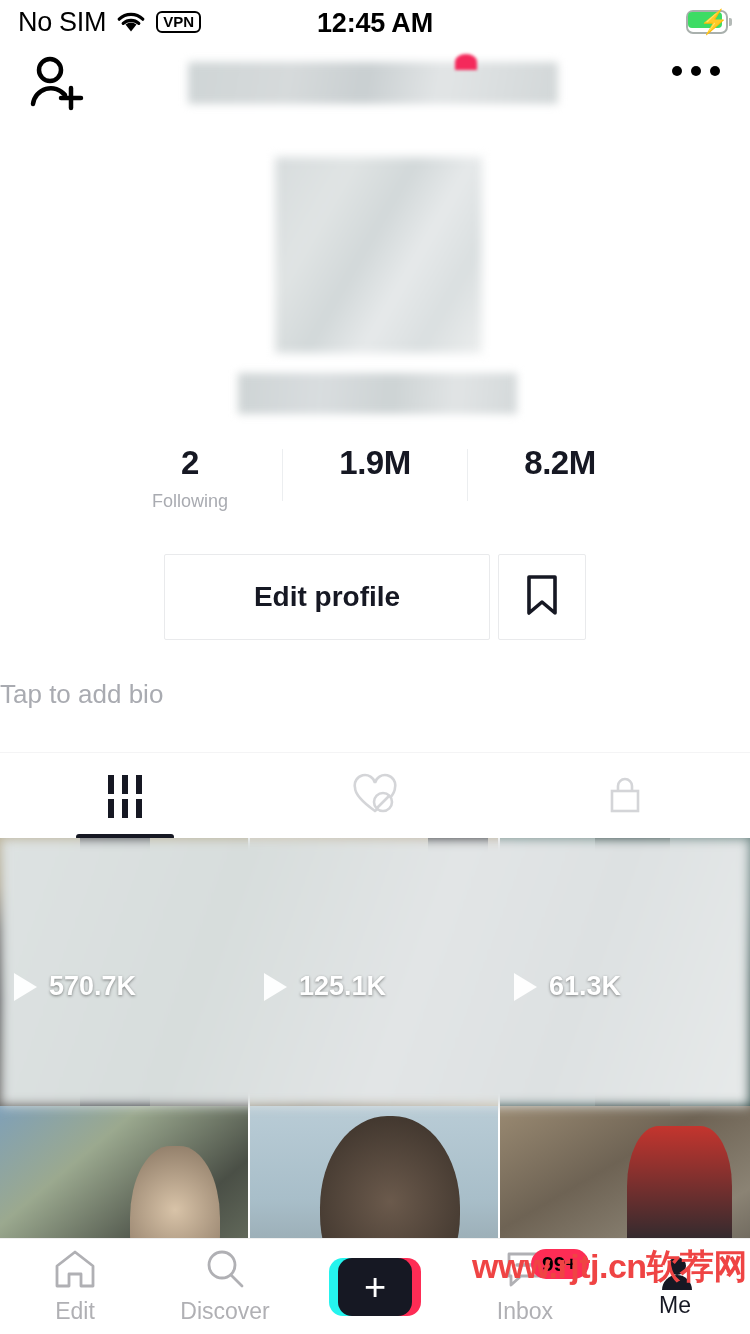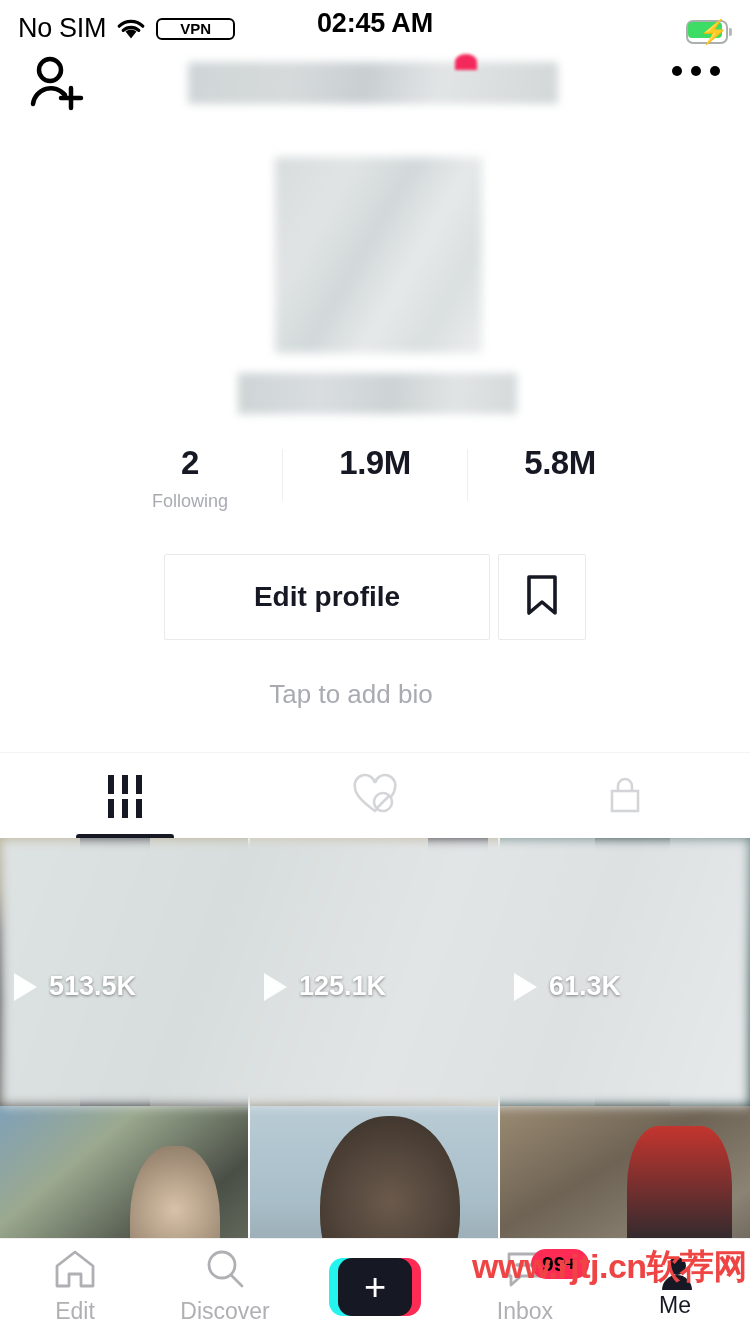--- a/index.html
+++ b/index.html
@@ -8,30 +8,30 @@
     font-family:"Liberation Sans", sans-serif;
     background:#ffffff;
     position:relative;
     overflow:hidden;
   }
   .phone { position:relative; width:750px; height:1334px; background:#fff; }
 
   
   .statusbar{
     position:absolute; top:0; left:0; width:750px; height:44px;
-    display:flex; align-items:flex-end; padding:0 18px;
+    display:flex; align-items:center; padding:0 18px;
   }
   .sb-left{ display:flex; align-items:center; gap:10px; }
   .sb-carrier{ font-size:27px; font-weight:400; color:#000; letter-spacing:-0.3px; }
   .wifi-icon{ width:30px; height:22px; position:relative; }
   .wifi-icon svg{ display:block; }
   .vpn-badge{
     border:2.5px solid #000; border-radius:6px;
     font-size:15px; font-weight:700; color:#000;
-    padding:1px 22px 2px; line-height:1;
+    padding:1px 5px 2px; line-height:1;
   }
   .sb-time{
     position:absolute; left:0; right:0; text-align:center;
     font-size:27px; font-weight:600; color:#000; letter-spacing:-0.2px;
     top:8px; pointer-events:none;
   }
   .sb-right{ margin-left:auto; display:flex; align-items:center; }
   .battery{ position:relative; width:46px; height:24px; }
   .battery .shell{
     position:absolute; left:0; top:0; width:42px; height:24px;
@@ -100,21 +100,21 @@
   .edit-profile{
     width:326px; height:86px; border:1px solid #e9eaec; background:#fff;
     display:flex; align-items:center; justify-content:center;
     font-size:28px; font-weight:700; color:#161823; cursor:pointer; border-radius:2px;
   }
   .bookmark-btn{
     width:88px; height:86px; border:1px solid #e9eaec; background:#fff;
     display:flex; align-items:center; justify-content:center; cursor:pointer; border-radius:2px;
   }
   .bio{
-    position:absolute; top:679px; left:0; width:702px; text-align:center;
+    position:absolute; top:679px; left:0; width:702px; 
     font-size:26px; color:#a9abb1; cursor:pointer;
   }
 
   
   .tabs{
     position:absolute; top:752px; left:0; width:750px; height:88px;
     display:flex; background:#fff; border-top:1px solid #f4f4f5;
   }
   .tab{
     flex:1; display:flex; align-items:center; justify-content:center;
@@ -224,21 +224,21 @@
       <span class="sb-carrier">No SIM</span>
       <span class="wifi-icon">
         <svg width="30" height="22" viewBox="0 0 30 22">
           <path d="M15 20.5 L9.5 13.5 a9 9 0 0 1 11 0 Z" fill="#000"></path>
           <path d="M3.2 8.2 a17 17 0 0 1 23.6 0" stroke="#000" stroke-width="3.2" fill="none" stroke-linecap="round"></path>
           <path d="M7.2 12.4 a11.5 11.5 0 0 1 15.6 0" stroke="#000" stroke-width="3.2" fill="none" stroke-linecap="round"></path>
         </svg>
       </span>
       <span class="vpn-badge">VPN</span>
     </div>
-    <div class="sb-time">02:45 AM</div>
+    <div class="sb-time">12:45 AM</div>
     <div class="sb-right">
       <span class="battery">
         <span class="shell"></span>
         <span class="fill"></span>
         <span class="cap"></span>
         <span class="bolt">⚡</span>
       </span>
     </div>
   </div>
 
@@ -266,21 +266,21 @@
     <div class="stat">
       <div class="num">2</div>
       <div class="lbl">Following</div>
     </div>
     <div class="divider"></div>
     <div class="stat">
       <div class="num">1.9M</div>
     </div>
     <div class="divider"></div>
     <div class="stat">
-      <div class="num">5.8M</div>
+      <div class="num">8.2M</div>
     </div>
   </div>
 
   <div class="btn-row">
     <div class="edit-profile">Edit profile</div>
     <div class="bookmark-btn">
       <span>
         <svg width="34" height="42" viewBox="0 0 34 42">
           <path d="M4 3 h26 v36 l-13 -11 l-13 11 Z" stroke="#161823" stroke-width="3.6" fill="none" stroke-linejoin="round"></path>
         </svg>
@@ -323,21 +323,21 @@
       </span>
     </div>
   </div>
 
   <div class="videos">
     <div class="grid">
       <div class="cell">
         <div class="thumb t1"></div>
         <div class="play-row">
           <span class="play-tri"></span>
-          <span class="play-count">513.5K</span>
+          <span class="play-count">570.7K</span>
         </div>
       </div>
       <div class="cell">
         <div class="thumb t2"></div>
         <div class="play-row">
           <span class="play-tri"></span>
           <span class="play-count">125.1K</span>
         </div>
       </div>
       <div class="cell">

